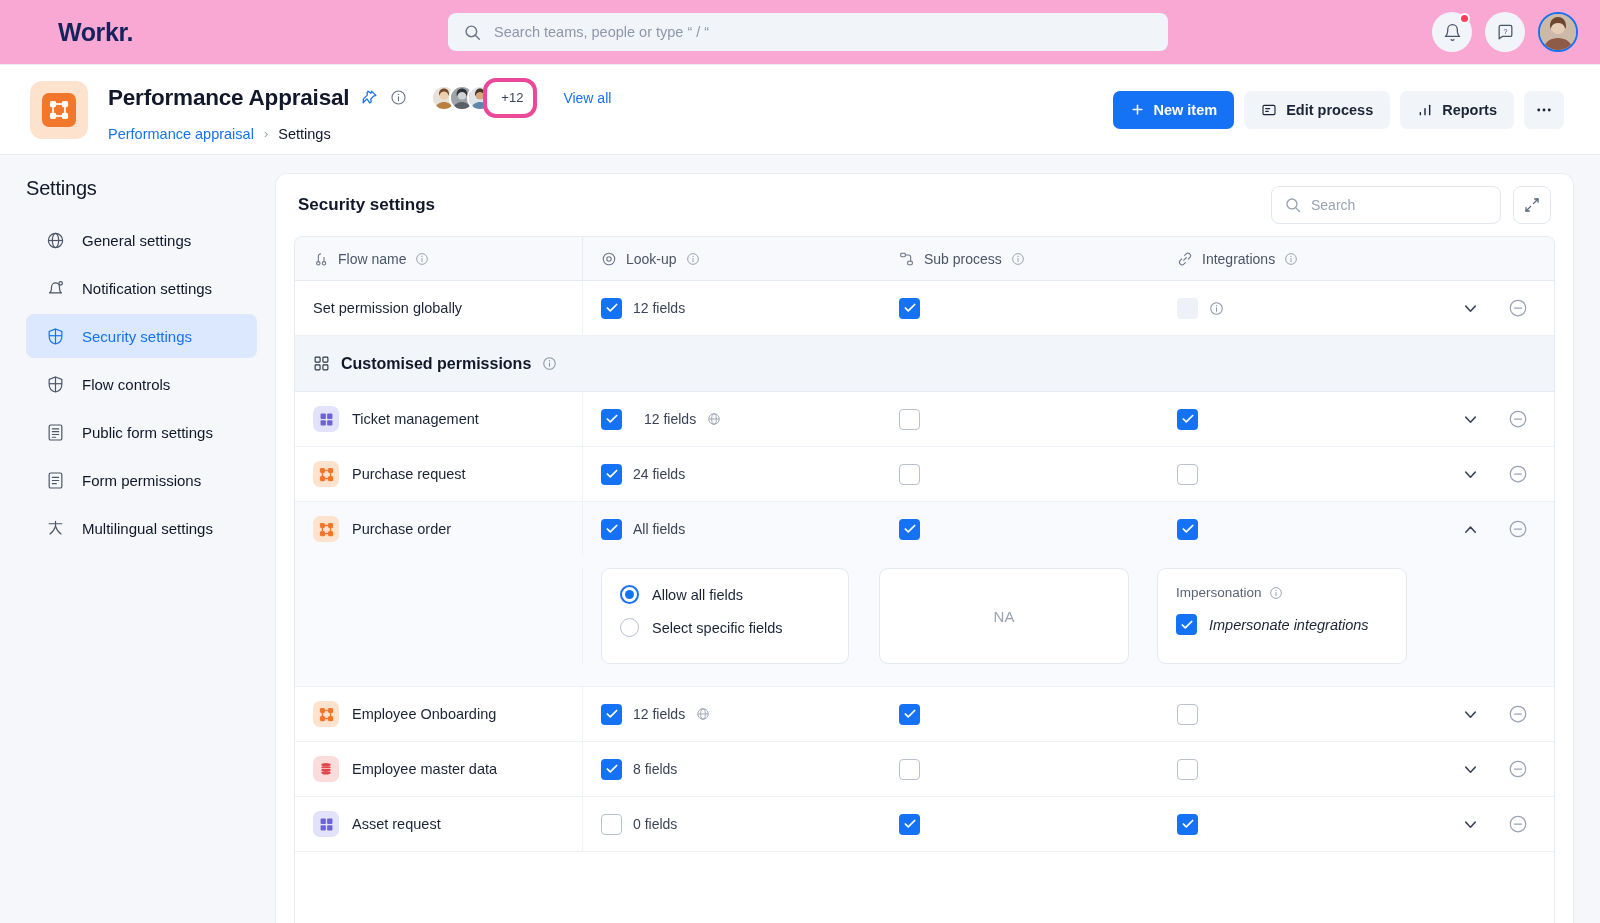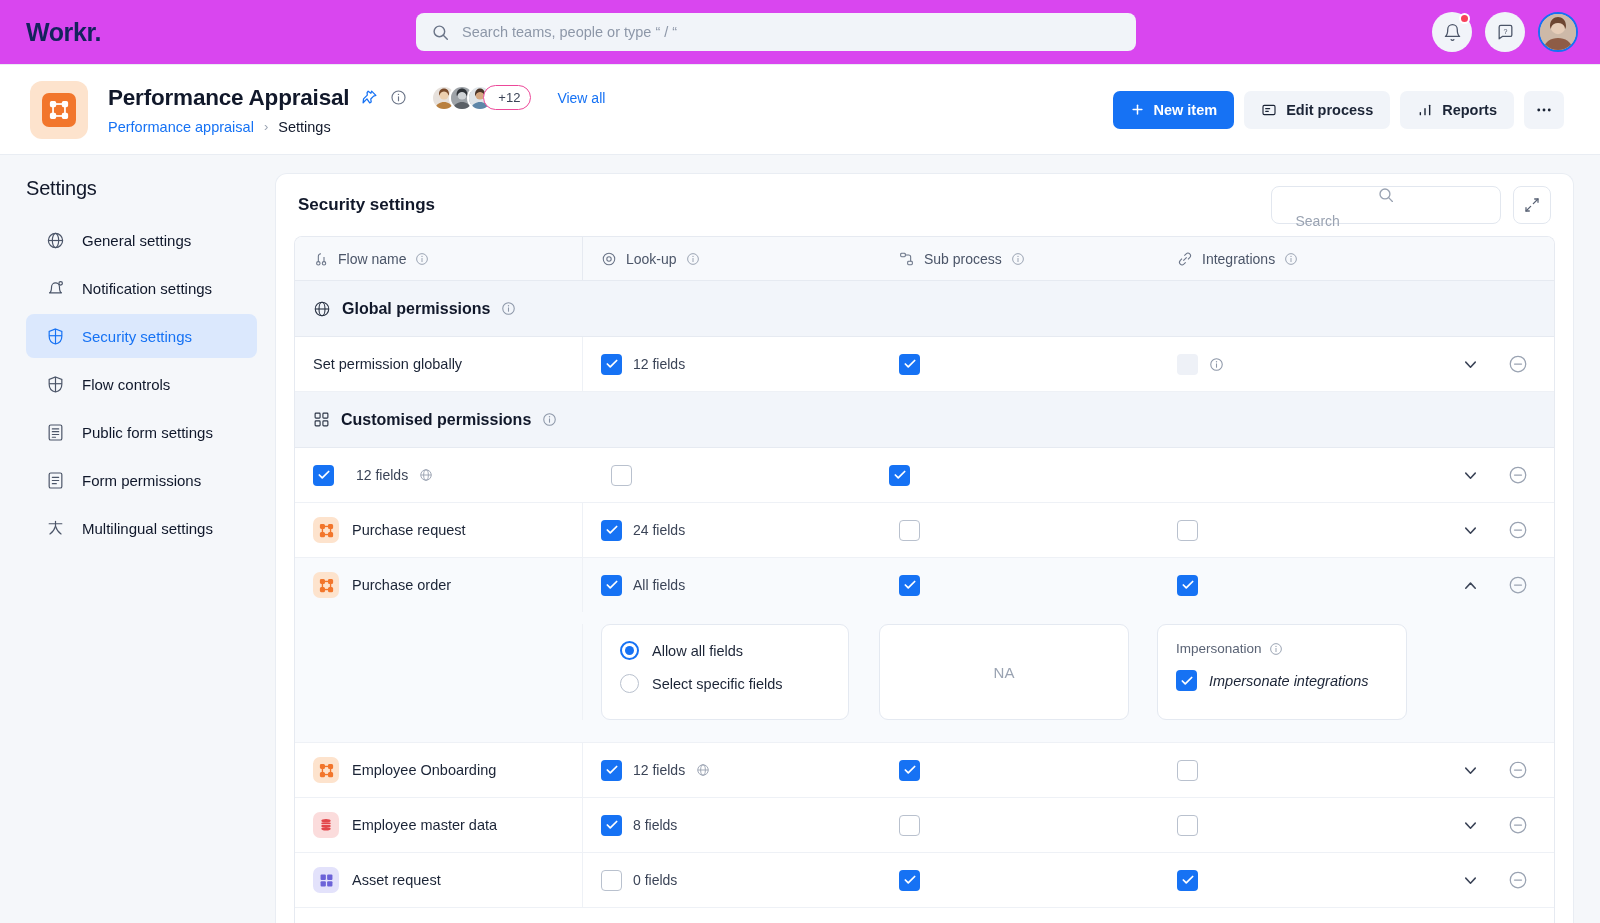--- a/index.html
+++ b/index.html
@@ -10,22 +10,23 @@
     overflow: hidden;
     -webkit-font-smoothing: antialiased;
   }
   .app { width: 1600px; height: 923px; display: flex; flex-direction: column; background:#fff; }
 
   
   .topbar {
     height: 65px; flex: 0 0 65px;
     display: flex; align-items: center;
     border-bottom: 1px solid #e9edf3;
-    background: #d946ef;
+    background: #f9a8d4;
     position: relative;
+    padding-left: 32px;
   }
   .brand {
     font-size: 25px; font-weight: bold; color: #14235c;
     letter-spacing: -0.4px; margin-left: 26px; width: 390px;
   }
   .globalsearch {
     width: 720px; height: 38px; background: #f1f4f9; border-radius: 8px;
     display: flex; align-items: center; padding: 0 16px; gap: 13px;
     margin-left: 0;
   }
@@ -63,21 +64,21 @@
     width: 34px; height: 34px; border-radius: 7px; background:#f2762c;
     display:flex; align-items:center; justify-content:center;
   }
   .headtext { margin-left: 20px; }
   .titlerow { display: flex; align-items: center; gap: 12px; }
   .ptitle { font-size: 22.5px; font-weight: bold; color: #11182a; letter-spacing: -0.2px; }
   .avgroup { display: flex; align-items: center; margin-left: 12px; }
   .av { width: 26px; height: 26px; border-radius: 50%; border: 2px solid #fff; margin-left: -8px; overflow:hidden;}
   .av:first-child { margin-left: 0; }
   .plus12 {
-    height: 25px; border-radius: 13px; background: #fff; border: 1px solid #ec4899;
+    height: 40px; border-radius: 13px; background: #fff; border: 4px solid #ec4899;
     font-size: 13px; color: #3b4457; display: flex; align-items: center;
     padding: 0 10px; margin-left: -10px; padding-left: 14px;
   }
   .viewall { font-size: 14px; color: #1672f4; margin-left: 14px; cursor: pointer; }
   .crumbs { display: flex; align-items: center; gap: 10px; margin-top: 8px; font-size: 14.5px; }
   .crumb-link { color: #1672f4; cursor: pointer; }
   .crumb-cur { color: #11182a; }
   .crumb-sep { color: #9aa3b2; font-size: 13px; }
 
   .headactions { position: absolute; right: 36px; display: flex; align-items: center; gap: 10px; }
@@ -110,21 +111,21 @@
     overflow: hidden;
   }
   .card-head {
     height: 62px; flex: 0 0 62px; display: flex; align-items: center;
     padding: 0 22px; justify-content: space-between;
   }
   .card-title { font-size: 17px; font-weight: bold; color: #11182a; }
   .card-head-right { display: flex; align-items: center; gap: 12px; }
   .srch {
     width: 230px; height: 38px; border: 1px solid #e2e7ef; border-radius: 8px;
-    display: flex; align-items: center; gap: 10px; padding: 0 13px; flex-direction: column;
+    display: flex; align-items: center; gap: 10px; padding: 0 13px;
   }
   .srch input {
     border: 0; outline: none; flex: 1; font-size: 14px; color:#3b4457;
     font-family: "Liberation Sans", sans-serif; background: transparent;
   }
   .srch input::placeholder { color: #9aa3b2; }
   .expandbtn {
     width: 38px; height: 38px; border: 1px solid #e2e7ef; border-radius: 8px;
     display: flex; align-items: center; justify-content: center; cursor: pointer;
   }
@@ -526,37 +527,20 @@
               <span>
                 <svg width="14" height="14" viewBox="0 0 24 24" fill="none" stroke="#9aa3b2" stroke-width="1.7">
                     <circle cx="12" cy="12" r="9.2"></circle>
                     <line x1="12" y1="11" x2="12" y2="16.5" stroke-linecap="round"></line>
                     <circle cx="12" cy="7.6" r="1.1" fill="#9aa3b2" stroke="none"></circle>
                   </svg>
               </span>
             </div>
           </div>
 
-          <div class="grouprow">
-            <span>
-              <svg width="18" height="18" viewBox="0 0 24 24" fill="none" stroke="#2b3445" stroke-width="1.5">
-                  <circle cx="12" cy="12" r="9"></circle>
-                  <ellipse cx="12" cy="12" rx="4" ry="9"></ellipse>
-                  <line x1="3" y1="12" x2="21" y2="12"></line>
-                </svg>
-            </span>
-            <span class="gtext">Global permissions</span>
-            <span>
-              <svg width="15" height="15" viewBox="0 0 24 24" fill="none" stroke="#8d97a8" stroke-width="1.7">
-                  <circle cx="12" cy="12" r="9.2"></circle>
-                  <line x1="12" y1="11" x2="12" y2="16.5" stroke-linecap="round"></line>
-                  <circle cx="12" cy="7.6" r="1.1" fill="#8d97a8" stroke="none"></circle>
-                </svg>
-            </span>
-          </div>
 
           <div class="row">
             <div class="rowmain" style="width:100%">
               <div class="cell c1" style="align-self:stretch">
                 <span class="flowname">Set permission globally</span>
               </div>
               <div class="cell c2">
                 <div class="cbwrap">
                   <span class="cb on">
                     <svg width="14" height="14" viewBox="0 0 24 24" fill="none" stroke="#fff" stroke-width="3" stroke-linecap="round" stroke-linejoin="round">
@@ -615,20 +599,31 @@
               <svg width="15" height="15" viewBox="0 0 24 24" fill="none" stroke="#8d97a8" stroke-width="1.7">
                   <circle cx="12" cy="12" r="9.2"></circle>
                   <line x1="12" y1="11" x2="12" y2="16.5" stroke-linecap="round"></line>
                   <circle cx="12" cy="7.6" r="1.1" fill="#8d97a8" stroke="none"></circle>
                 </svg>
             </span>
           </div>
 
           <div class="row">
             <div class="rowmain" style="width:100%">
+              <div class="cell c1" style="align-self:stretch">
+                <span class="fl-ico" style="background:#e3e2fb">
+                  <svg width="15" height="15" viewBox="0 0 24 24" fill="#6c63d8">
+                      <rect x="2.5" y="2.5" width="8.5" height="8.5" rx="1.6"></rect>
+                      <rect x="13" y="2.5" width="8.5" height="8.5" rx="1.6"></rect>
+                      <rect x="2.5" y="13" width="8.5" height="8.5" rx="1.6"></rect>
+                      <rect x="13" y="13" width="8.5" height="8.5" rx="1.6"></rect>
+                    </svg>
+                </span>
+                <span class="flowname">Ticket management</span>
+              </div>
               <div class="cell c2">
                 <div class="cbwrap">
                   <span class="cb on">
                     <svg width="14" height="14" viewBox="0 0 24 24" fill="none" stroke="#fff" stroke-width="3" stroke-linecap="round" stroke-linejoin="round">
                         <polyline points="20,6 9,17 4,12"></polyline>
                       </svg>
                   </span>
                   <span class="fieldtxt"></span>
                   <span class="fieldtxt">12 fields</span>
                   <span>

